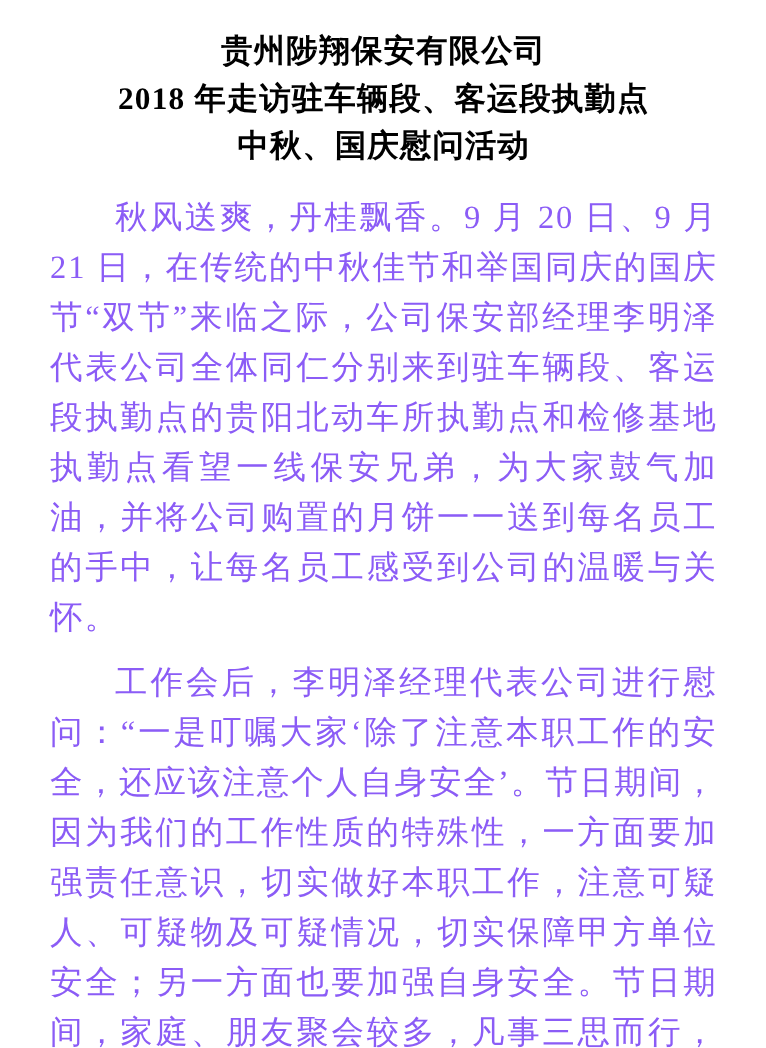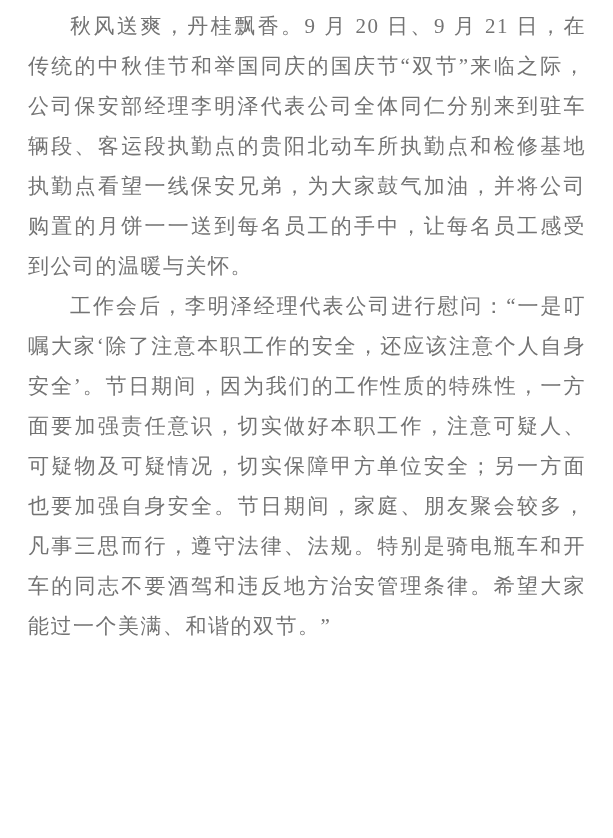--- a/index.html
+++ b/index.html
@@ -24,32 +24,37 @@
     font-size: 25px;
     line-height: 38px;
     letter-spacing: 1px;
     color: #000000;
   }
   .doc-title .title-line {
     display: block;
     white-space: nowrap;
   }
   .doc-body p {
-    margin: 0;
-    font-size: 21px;
+    margin: 12px;
+    font-size: 26px;
     line-height: 40px;
     letter-spacing: 1.5px;
     text-indent: 2em;
     text-align: justify;
     text-align-last: left;
-    color: #737373;
+    color: #8b5cf6;
   }
 </style>
 </head>
 <body>
 
 <div class="page">
+  <h1 class="doc-title">
+    <span class="title-line">贵州陟翔保安有限公司</span>
+    <span class="title-line">2018 年走访驻车辆段、客运段执勤点</span>
+    <span class="title-line">中秋、国庆慰问活动</span>
+  </h1>
 
   <div class="doc-body">
     <p>秋风送爽，丹桂飘香。9 月 20 日、9 月 21 日，在传统的中秋佳节和举国同庆的国庆节“双节”来临之际，公司保安部经理李明泽代表公司全体同仁分别来到驻车辆段、客运段执勤点的贵阳北动车所执勤点和检修基地执勤点看望一线保安兄弟，为大家鼓气加油，并将公司购置的月饼一一送到每名员工的手中，让每名员工感受到公司的温暖与关怀。</p>
     <p>工作会后，李明泽经理代表公司进行慰问：“一是叮嘱大家‘除了注意本职工作的安全，还应该注意个人自身安全’。节日期间，因为我们的工作性质的特殊性，一方面要加强责任意识，切实做好本职工作，注意可疑人、可疑物及可疑情况，切实保障甲方单位安全；另一方面也要加强自身安全。节日期间，家庭、朋友聚会较多，凡事三思而行，遵守法律、法规。特别是骑电瓶车和开车的同志不要酒驾和违反地方治安管理条律。希望大家能过一个美满、和谐的双节。”</p>
   </div>
 </div>
 
 </body></html>

